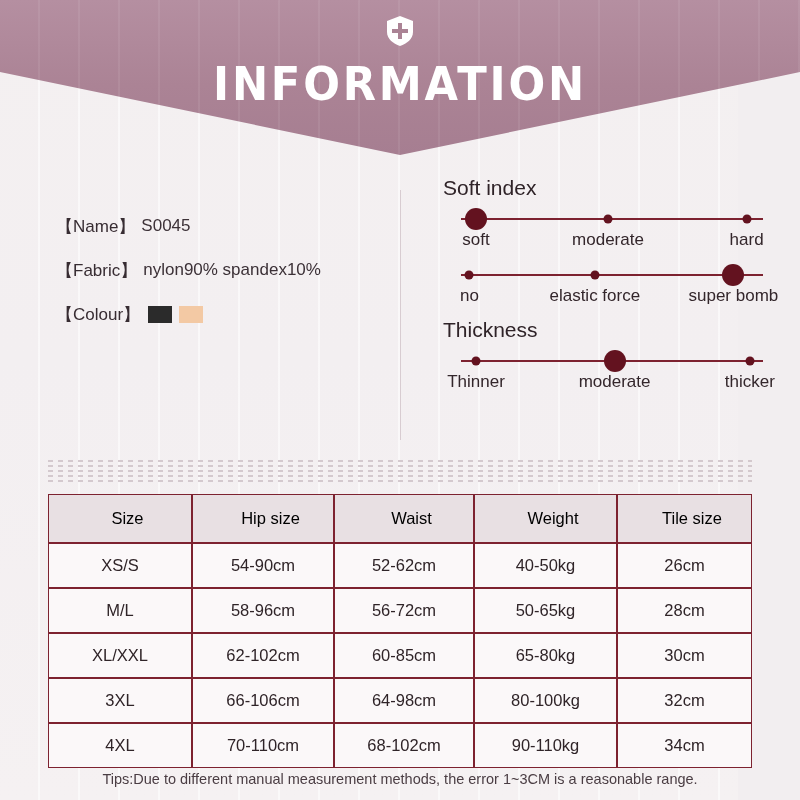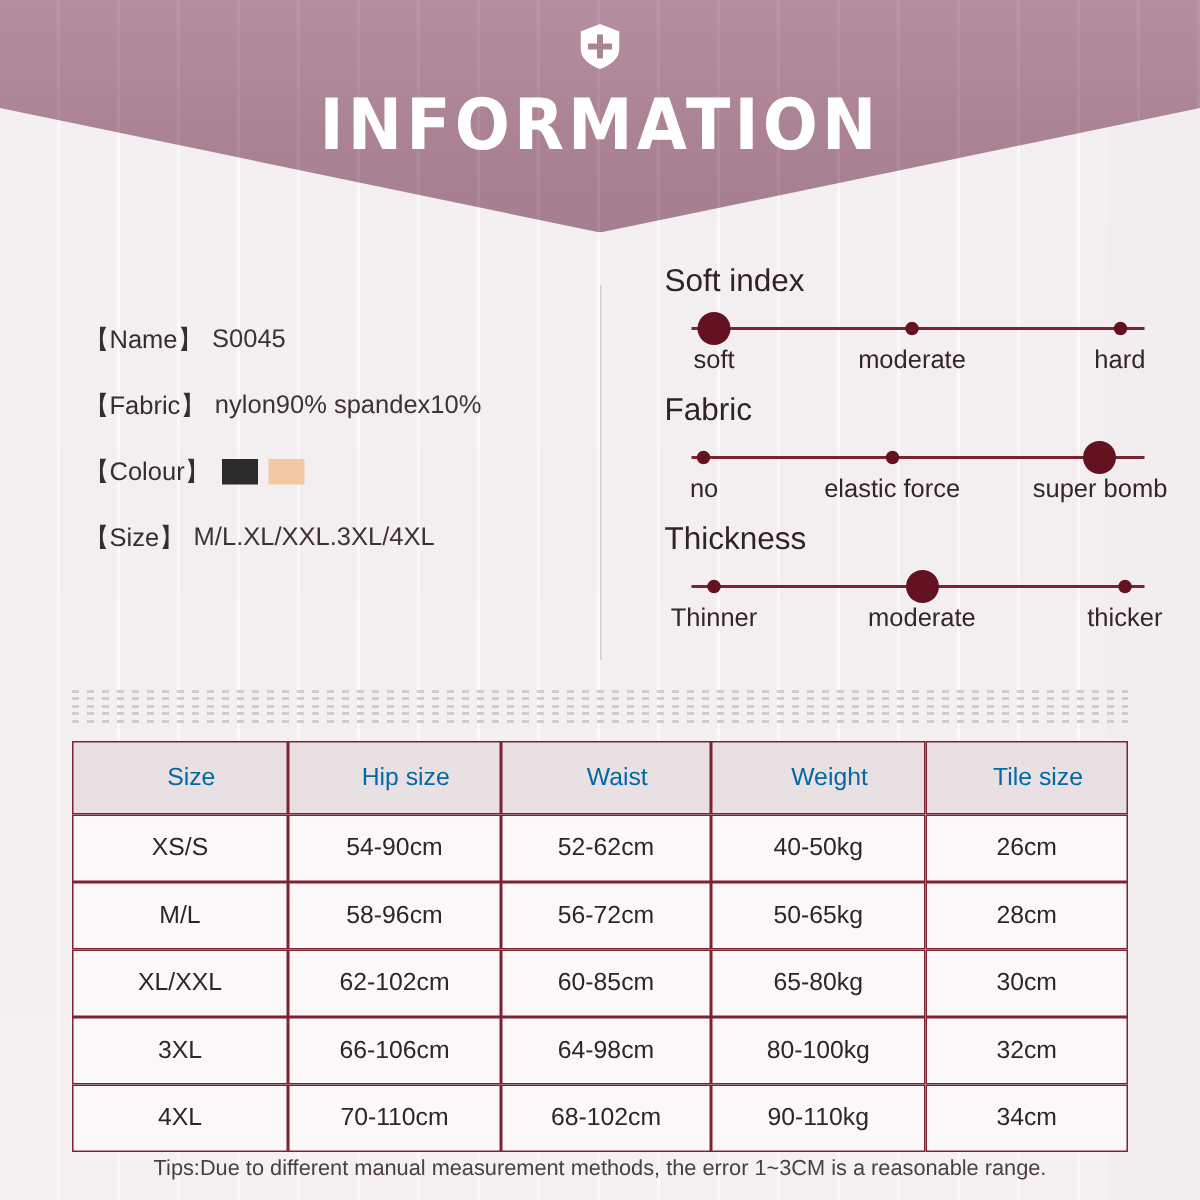--- a/index.html
+++ b/index.html
@@ -184,21 +184,21 @@
     border: 1px solid #7d2230;
     text-align: center;
     height: 40px;
     font-weight: normal;
     background: #fbf8f9;
   }
   .size-table thead th {
     background: #e8e0e3;
     height: 45px;
     font-size: 16.5px;
-    color: #0369a1;
+    color: #000000;
     padding-left: 16px;
   }
   .size-table tbody td {
     height: 41px;
   }
   .size-table col.c0 { width: 144px; }
   .size-table col.c1 { width: 142px; }
   .size-table col.c2 { width: 140px; }
   .size-table col.c3 { width: 143px; }
   .size-table col.c4 { width: 135px; }
@@ -237,24 +237,20 @@
       <span class="info-key">【Fabric】</span>
       <span class="info-val">nylon90% spandex10%</span>
     </div>
     <div class="info-row">
       <span class="info-key">【Colour】</span>
       <span class="swatches">
         <span class="swatch" style="background:#2b2b2b"></span>
         <span class="swatch" style="background:#f3c9a4"></span>
       </span>
     </div>
-    <div class="info-row">
-      <span class="info-key">【Size】</span>
-      <span class="info-val">M/L.XL/XXL.3XL/4XL</span>
-    </div>
   </div>
 
   <div class="v-divider"></div>
 
   <div class="scales">
 
     <div class="scale-group">
       <div class="scale-title">Soft index</div>
       <div class="scale-track">
         <div class="scale-line"></div>
@@ -263,21 +259,20 @@
         <span class="dot" style="left:92%;width:9px;height:9px;"></span>
       </div>
       <div class="scale-labels">
         <span style="left:10%">soft</span>
         <span style="left:50%">moderate</span>
         <span style="left:92%">hard</span>
       </div>
     </div>
 
     <div class="scale-group">
-      <div class="scale-title">Fabric</div>
       <div class="scale-track">
         <div class="scale-line"></div>
         <span class="dot" style="left:8%;width:9px;height:9px;"></span>
         <span class="dot" style="left:46%;width:9px;height:9px;"></span>
         <span class="dot" style="left:88%;width:22px;height:22px;"></span>
       </div>
       <div class="scale-labels">
         <span style="left:8%">no</span>
         <span style="left:46%">elastic force</span>
         <span style="left:88%">super bomb</span>

